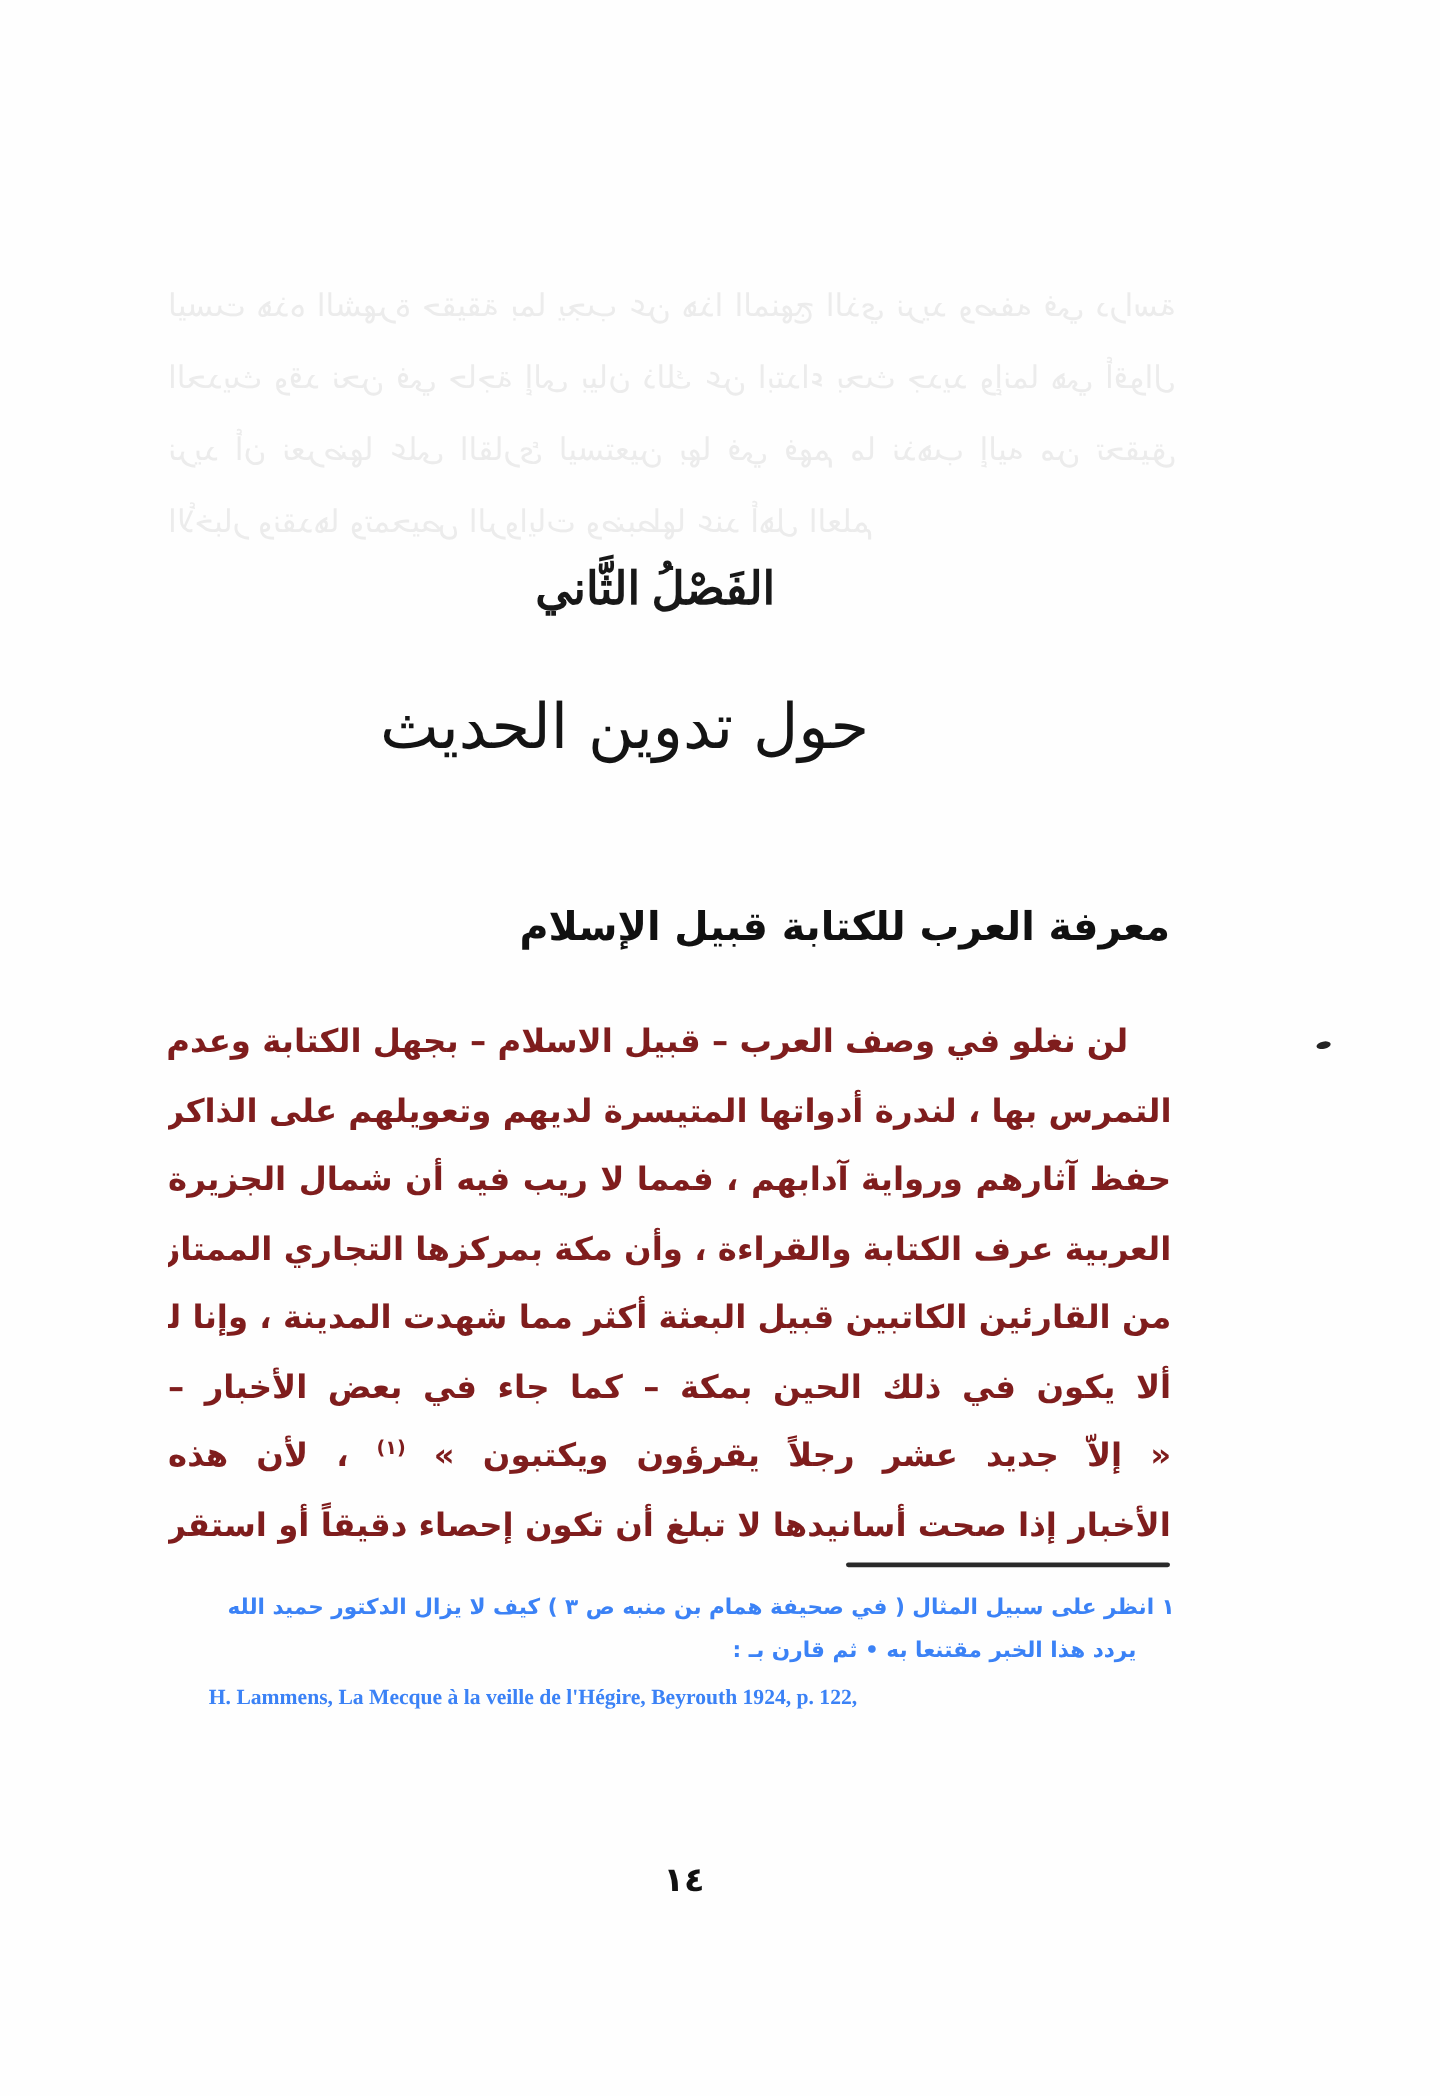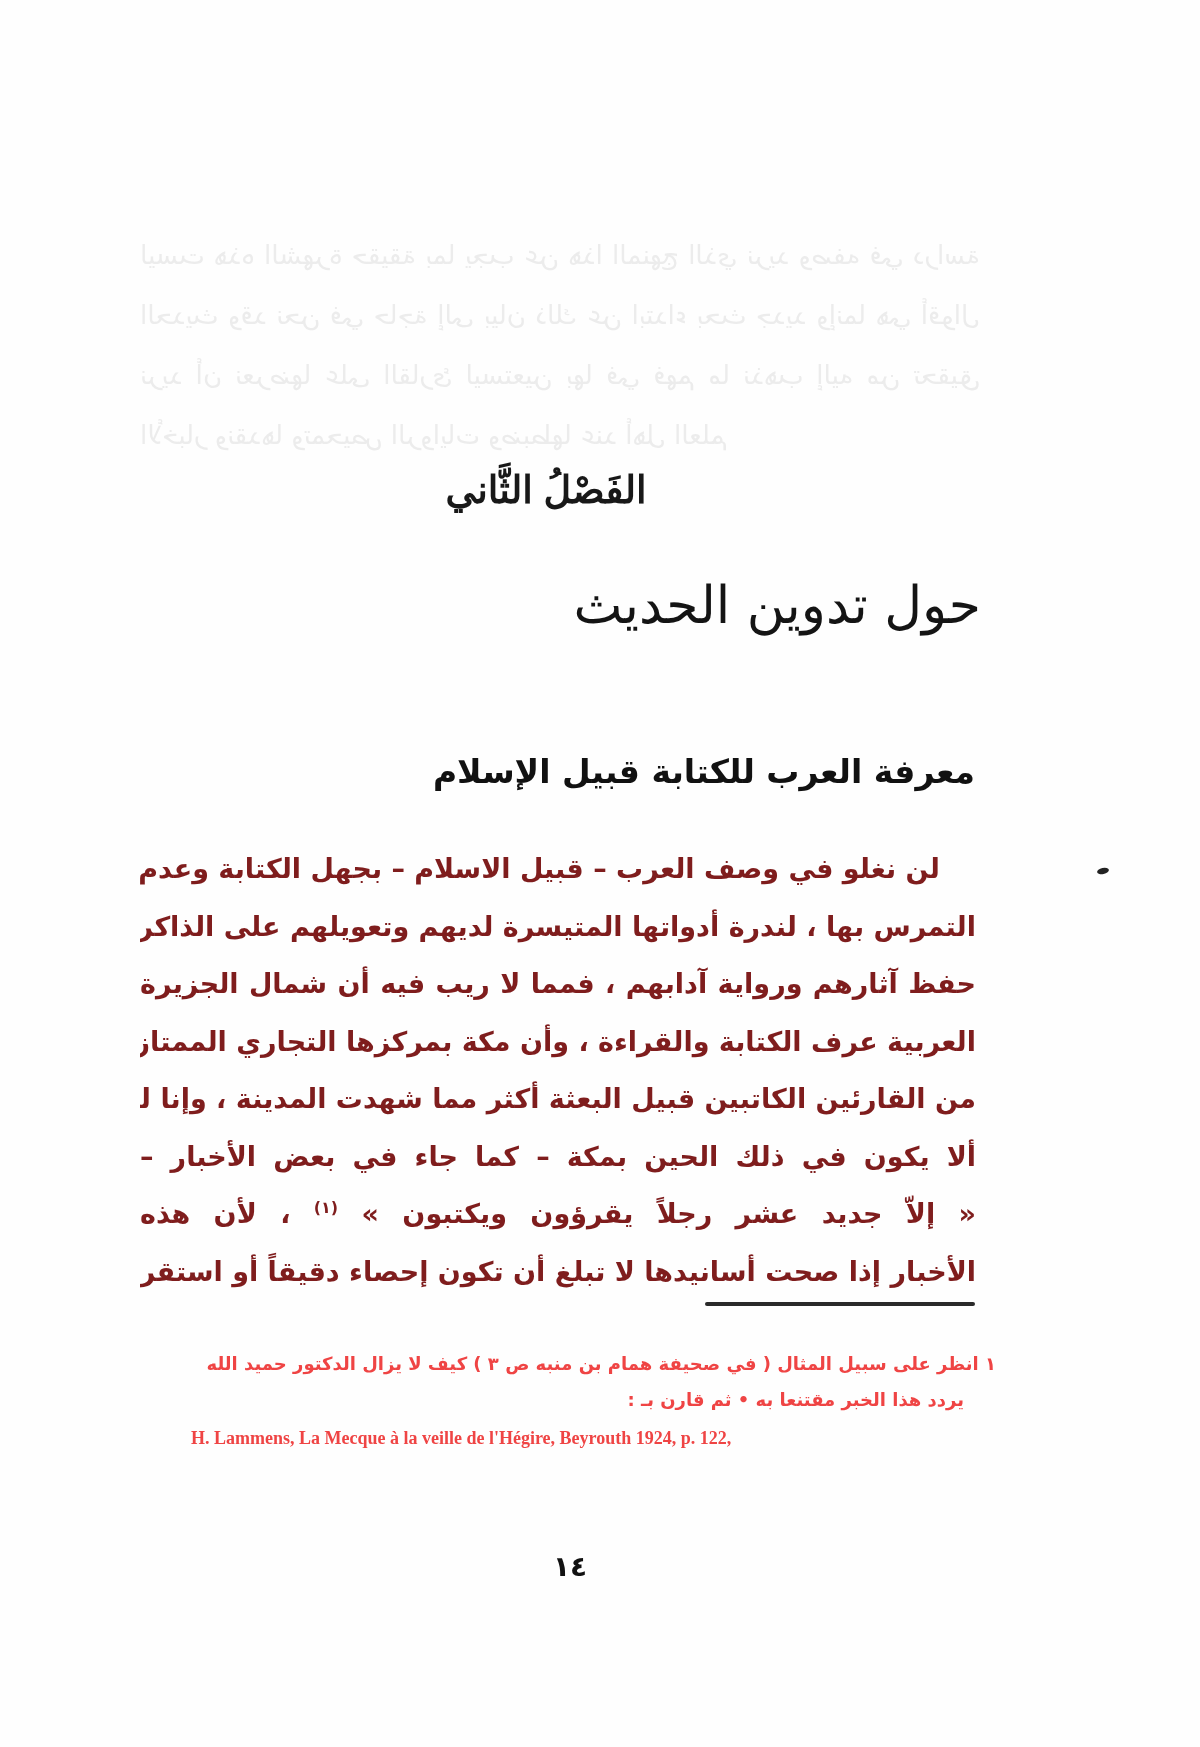--- a/index.html
+++ b/index.html
@@ -33,31 +33,31 @@
       transform: scaleX(-1);
       text-align: justify;
       font-family: "DejaVu Sans", sans-serif;
       user-select: none;
     }
     .chapter-label {
       position: absolute;
       left: 0; width: 1092px;
       top: 468px;
       text-align: center;
-      font-family: Liberation Sans, sans-serif;
+      font-family: Liberation Serif, serif;
       font-weight: bold;
       font-size: 38px;
       direction: rtl;
       color: #181818;
     }
     .chapter-title {
       position: absolute;
       left: 0; width: 981px;
       top: 575px;
-      text-align: right;
+      text-align: center;
       font-family: "DejaVu Serif", serif;
       font-size: 52px;
       direction: rtl;
       color: #141414;
       padding-left: 60px;
       box-sizing: border-box;
     }
     .section-heading {
       position: absolute;
       right: 225px;
@@ -102,29 +102,28 @@
       position: absolute;
       left: 705px;
       top: 1302px;
       width: 270px;
       height: 4px;
       background: #2a2a2a;
       border-radius: 2px;
     }
     .footnotes {
       position: absolute;
-      left: 156px;
+      left: 139px;
       top: 1322px;
       width: 840px;
       direction: rtl;
       font-family: "DejaVu Sans", sans-serif;
       font-weight: bold;
       font-size: 18px;
-      color: #ef4444;
-      margin-top: 24px;
+      color: #3b82f6;
     }
     .fn-line {
       display: block;
       height: 36px;
       line-height: 36px;
       white-space: nowrap;
     }
     .fn-line.indent { padding-right: 32px; }
     .fn-latin {
       direction: ltr;

